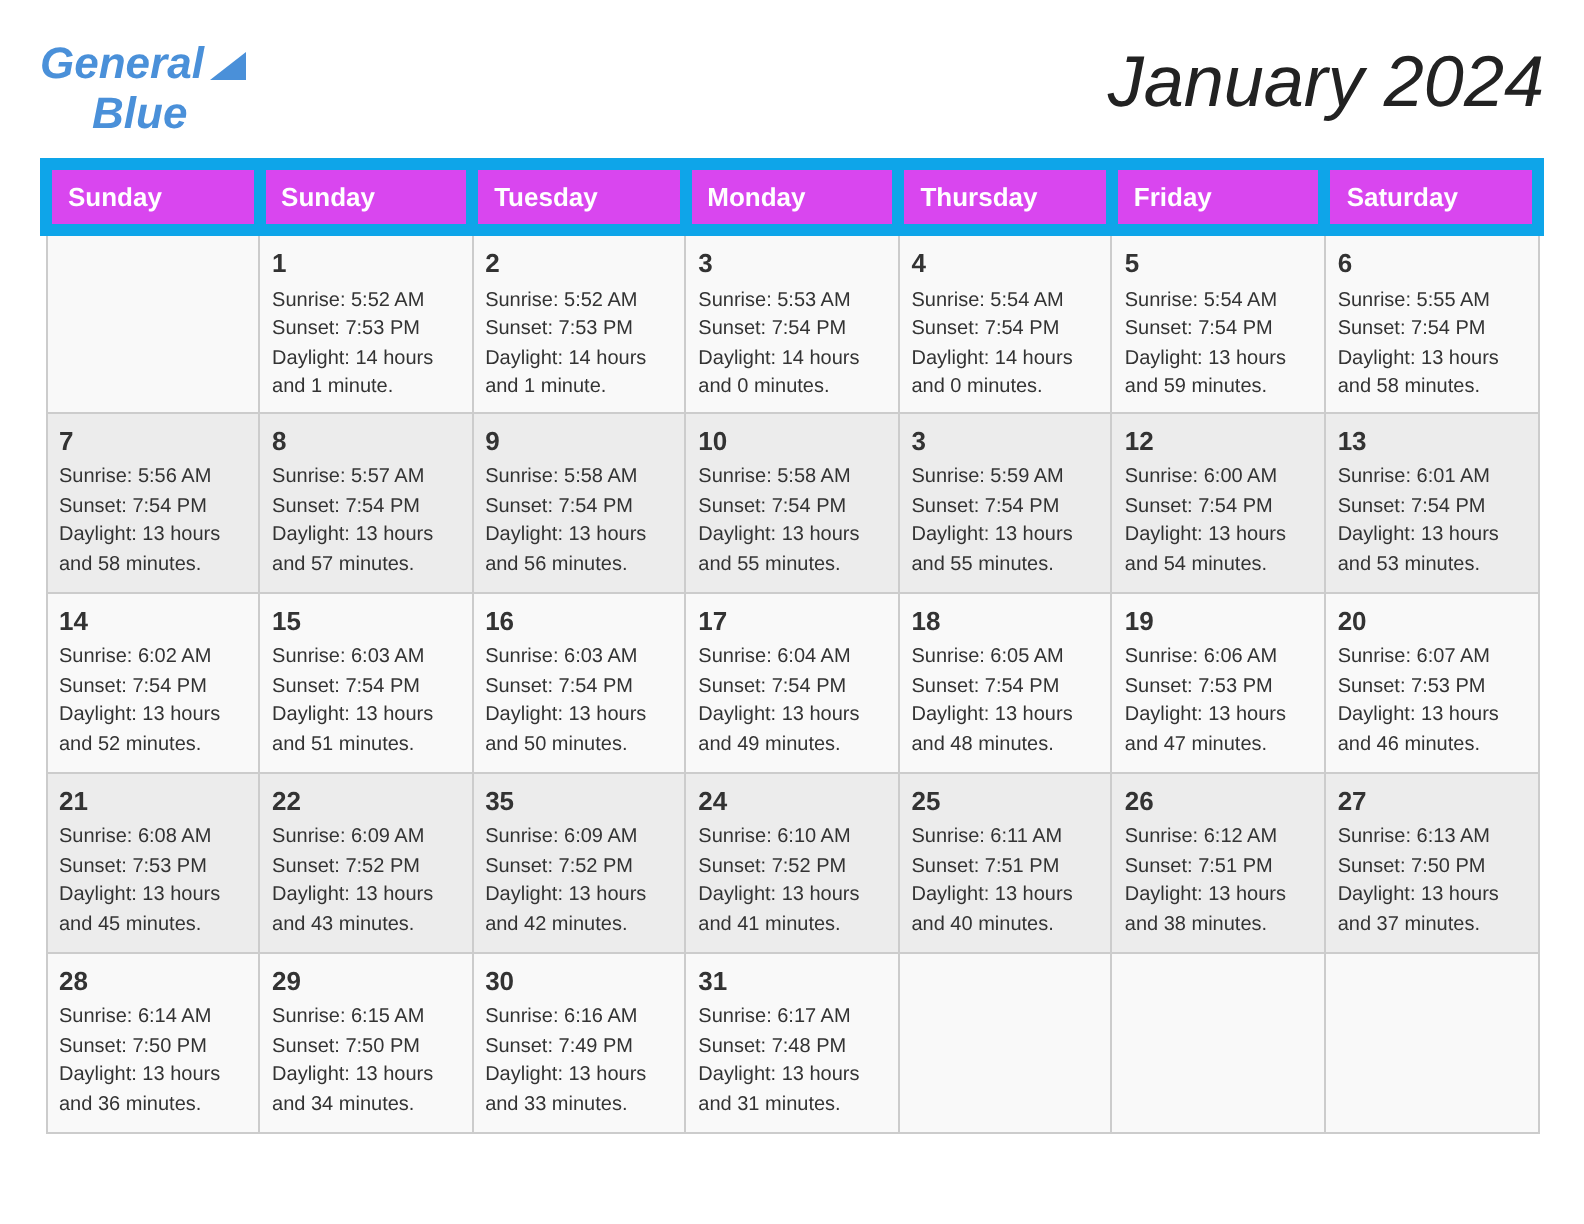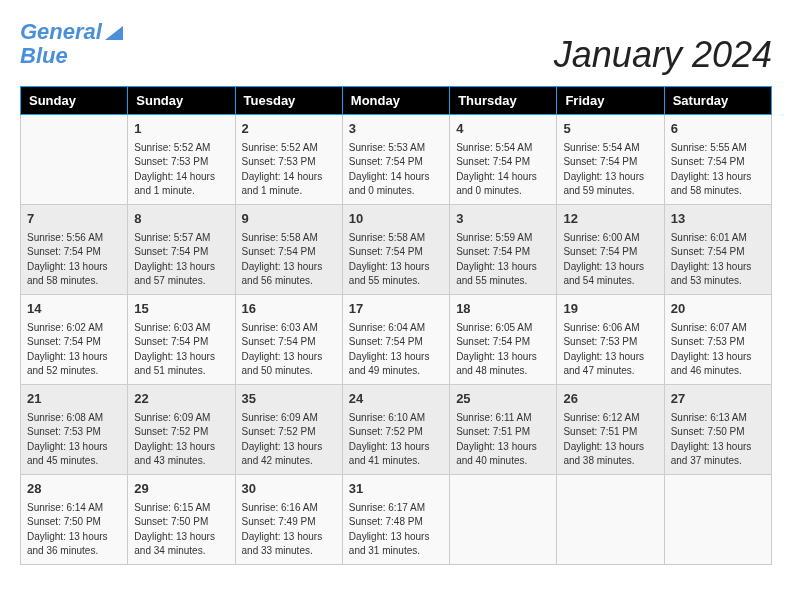--- a/index.html
+++ b/index.html
@@ -30,39 +30,38 @@
     .logo-text span {
       color: #4a90d9;
     }
     .title-block {
       text-align: right;
     }
     .month-title {
       font-size: 36px;
       font-weight: normal;
       color: #222;
-      margin-top: 14px;
     }
     .subtitle {
       font-size: 16px;
       color: #444;
     }
     .calendar {
       width: 100%;
       border-collapse: collapse;
       font-size: 11px;
     }
     .calendar thead th {
-      background-color: #000000;
+      background-color: #d946ef;
       color: #fff;
       text-align: left;
       padding: 6px 8px;
       font-size: 13px;
       font-weight: bold;
-      border: 1px solid #0ea5e9;
+      border: 6px solid #0ea5e9;
     }
     .calendar tbody td {
       border: 1px solid #ccc;
       vertical-align: top;
       padding: 4px 6px;
       width: 107px;
       min-height: 80px;
       height: 90px;
       color: #333;
       line-height: 1.5;
@@ -97,21 +96,21 @@
       <div style="display:flex;align-items:center;">
         <span class="logo-text">
           <span>General</span>
         </span>
         <div style="display:inline-block;margin-left:3px;margin-top:2px;">
           <svg width="18" height="18" viewBox="0 0 18 18">
             <polygon points="0,18 18,18 18,4" fill="#4a90d9"></polygon>
           </svg>
         </div>
       </div>
-      <div style="display:flex;align-items:center;">
+      <div style="display:flex;align-items:center;margin-left:26px;">
         <span class="logo-text" style="color:#4a90d9;">Blue</span>
       </div>
     </div>
   </div>
   <div class="title-block">
     <div class="month-title">January 2024</div>
   </div>
 </div>
 
 <table class="calendar">

